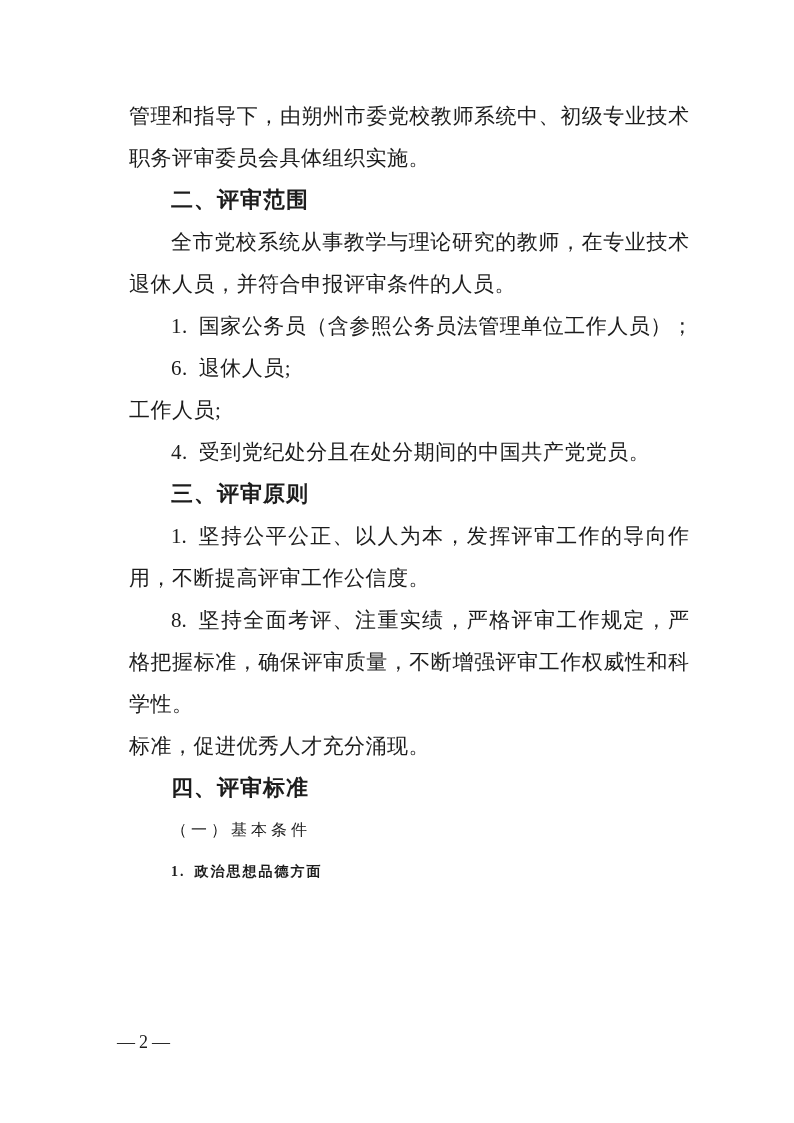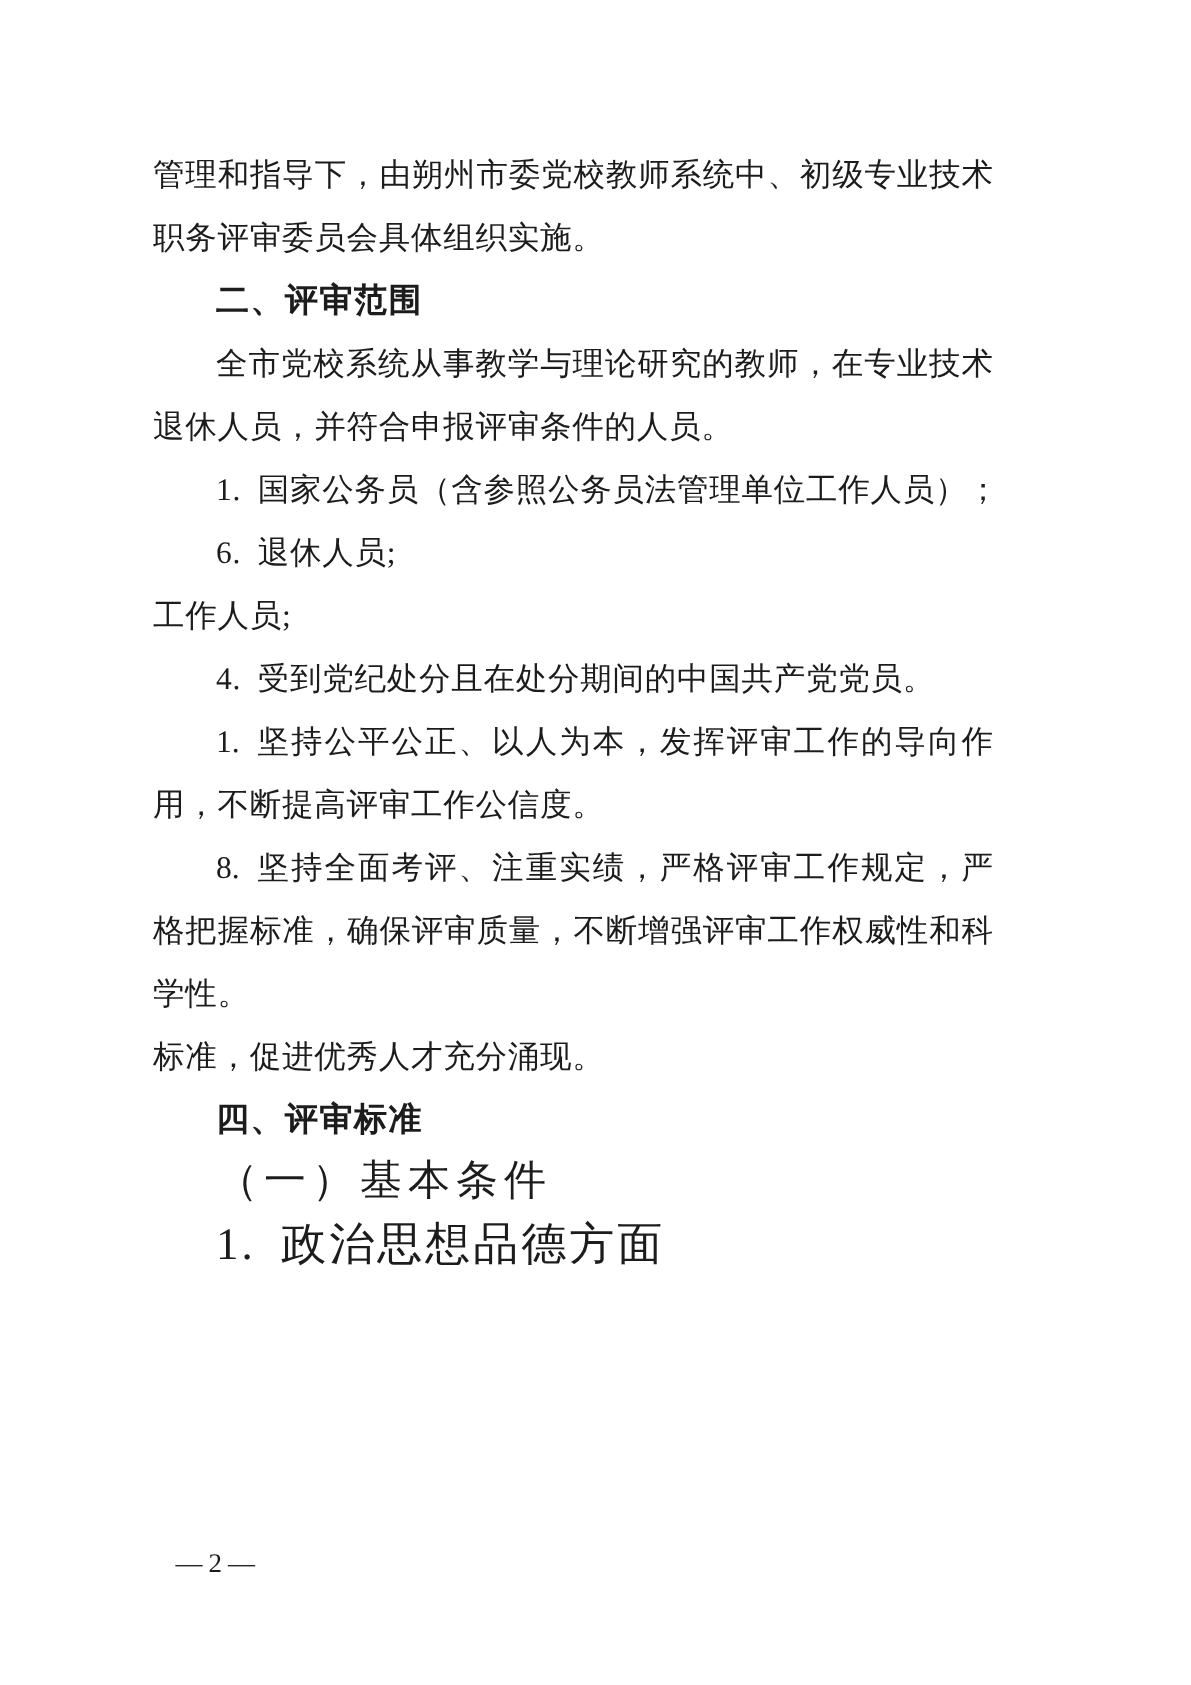--- a/index.html
+++ b/index.html
@@ -11,21 +11,21 @@
     position: relative;
     width: 794px;
     height: 1123px;
     background: #ffffff;
     overflow: hidden;
     font-family: "Liberation Serif", "DejaVu Serif", serif;
     color: #1c1c1c;
   }
   .doc-body {
     position: absolute;
-    left: 102px;
+    left: 129px;
     top: 95px;
     width: 560px;
   }
   .line {
     height: 42px;
     line-height: 42px;
     font-size: 21px;
     white-space: nowrap;
     letter-spacing: 0.5px;
   }
@@ -39,26 +39,26 @@
     -moz-text-align-last: justify;
     letter-spacing: 0;
   }
   .line.heading {
     font-family: "Liberation Sans", "DejaVu Sans", sans-serif;
     font-weight: bold;
     font-size: 22px;
     letter-spacing: 1px;
   }
   .line.kaiti {
-    font-size: 28px;
+    font-size: 16px;
     letter-spacing: 4px;
   }
   .line.bold {
-    font-weight: normal;
-    font-size: 30px;
+    font-weight: bold;
+    font-size: 14px;
     letter-spacing: 2px;
   }
   .page-number {
     position: absolute;
     left: 117px;
     top: 1030px;
     height: 24px;
     line-height: 24px;
     font-size: 18px;
     letter-spacing: 4px;
@@ -73,20 +73,21 @@
   <div class="doc-body">
       <div class="line body justify">管理和指导下，由朔州市委党校教师系统中、初级专业技术</div>
       <div class="line body">职务评审委员会具体组织实施。</div>
       <div class="line heading indent">二、评审范围</div>
       <div class="line body indent justify">全市党校系统从事教学与理论研究的教师，在专业技术</div>
       <div class="line body">退休人员，并符合申报评审条件的人员。</div>
       <div class="line body indent">1. 国家公务员（含参照公务员法管理单位工作人员）；</div>
       <div class="line body indent">6. 退休人员;</div>
       <div class="line body">工作人员;</div>
       <div class="line body indent">4. 受到党纪处分且在处分期间的中国共产党党员。</div>
+      <div class="line heading indent">三、评审原则</div>
       <div class="line body indent justify">1. 坚持公平公正、以人为本，发挥评审工作的导向作</div>
       <div class="line body">用，不断提高评审工作公信度。</div>
       <div class="line body indent justify">8. 坚持全面考评、注重实绩，严格评审工作规定，严</div>
       <div class="line body justify">格把握标准，确保评审质量，不断增强评审工作权威性和科</div>
       <div class="line body">学性。</div>
       <div class="line body">标准，促进优秀人才充分涌现。</div>
       <div class="line heading indent">四、评审标准</div>
       <div class="line kaiti indent">（一）基本条件</div>
       <div class="line bold indent">1. 政治思想品德方面</div>
     </div>

